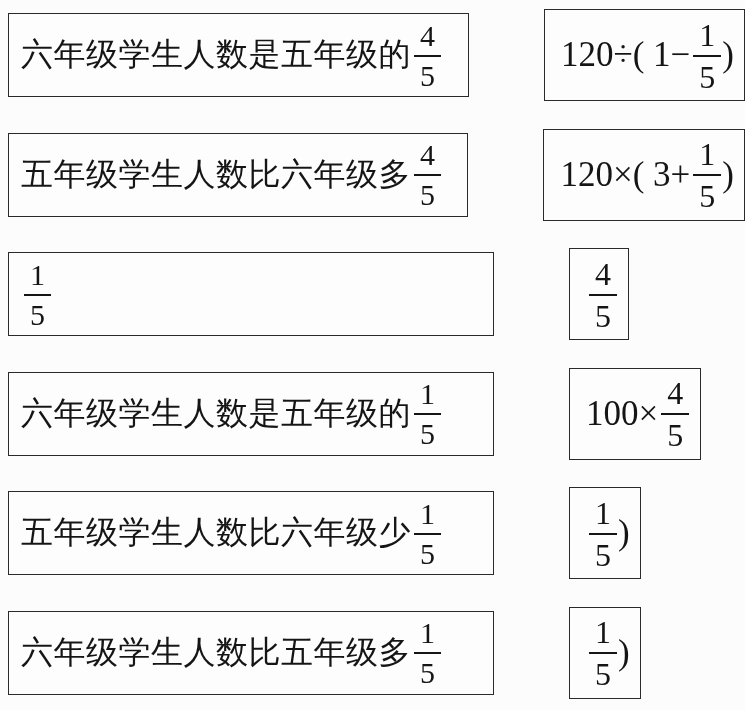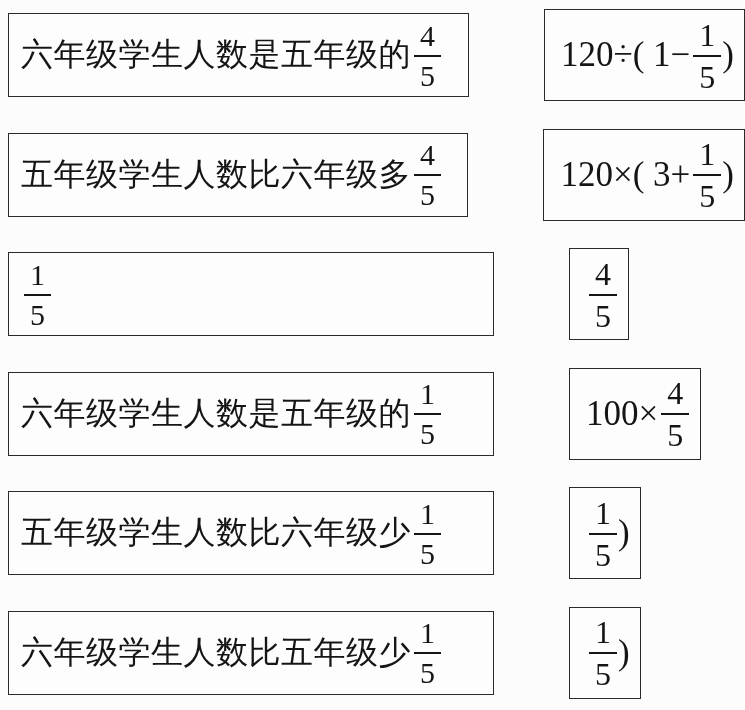--- a/index.html
+++ b/index.html
@@ -154,21 +154,21 @@
         <span class="frac">
           <span class="num">1</span>
           <span class="den">5</span>
         </span>
         <span class="expr"> )</span>
     </div>
   </div>
 
   <div class="row">
     <div class="box left-box">
-      <span class="stmt">六年级学生人数比五年级少</span>
+      <span class="stmt">六年级学生人数比五年级多</span>
         <span class="frac">
           <span class="num">1</span>
           <span class="den">5</span>
         </span>
     </div>
     <div class="box right-box">
         <span class="frac">
           <span class="num">1</span>
           <span class="den">5</span>
         </span>

